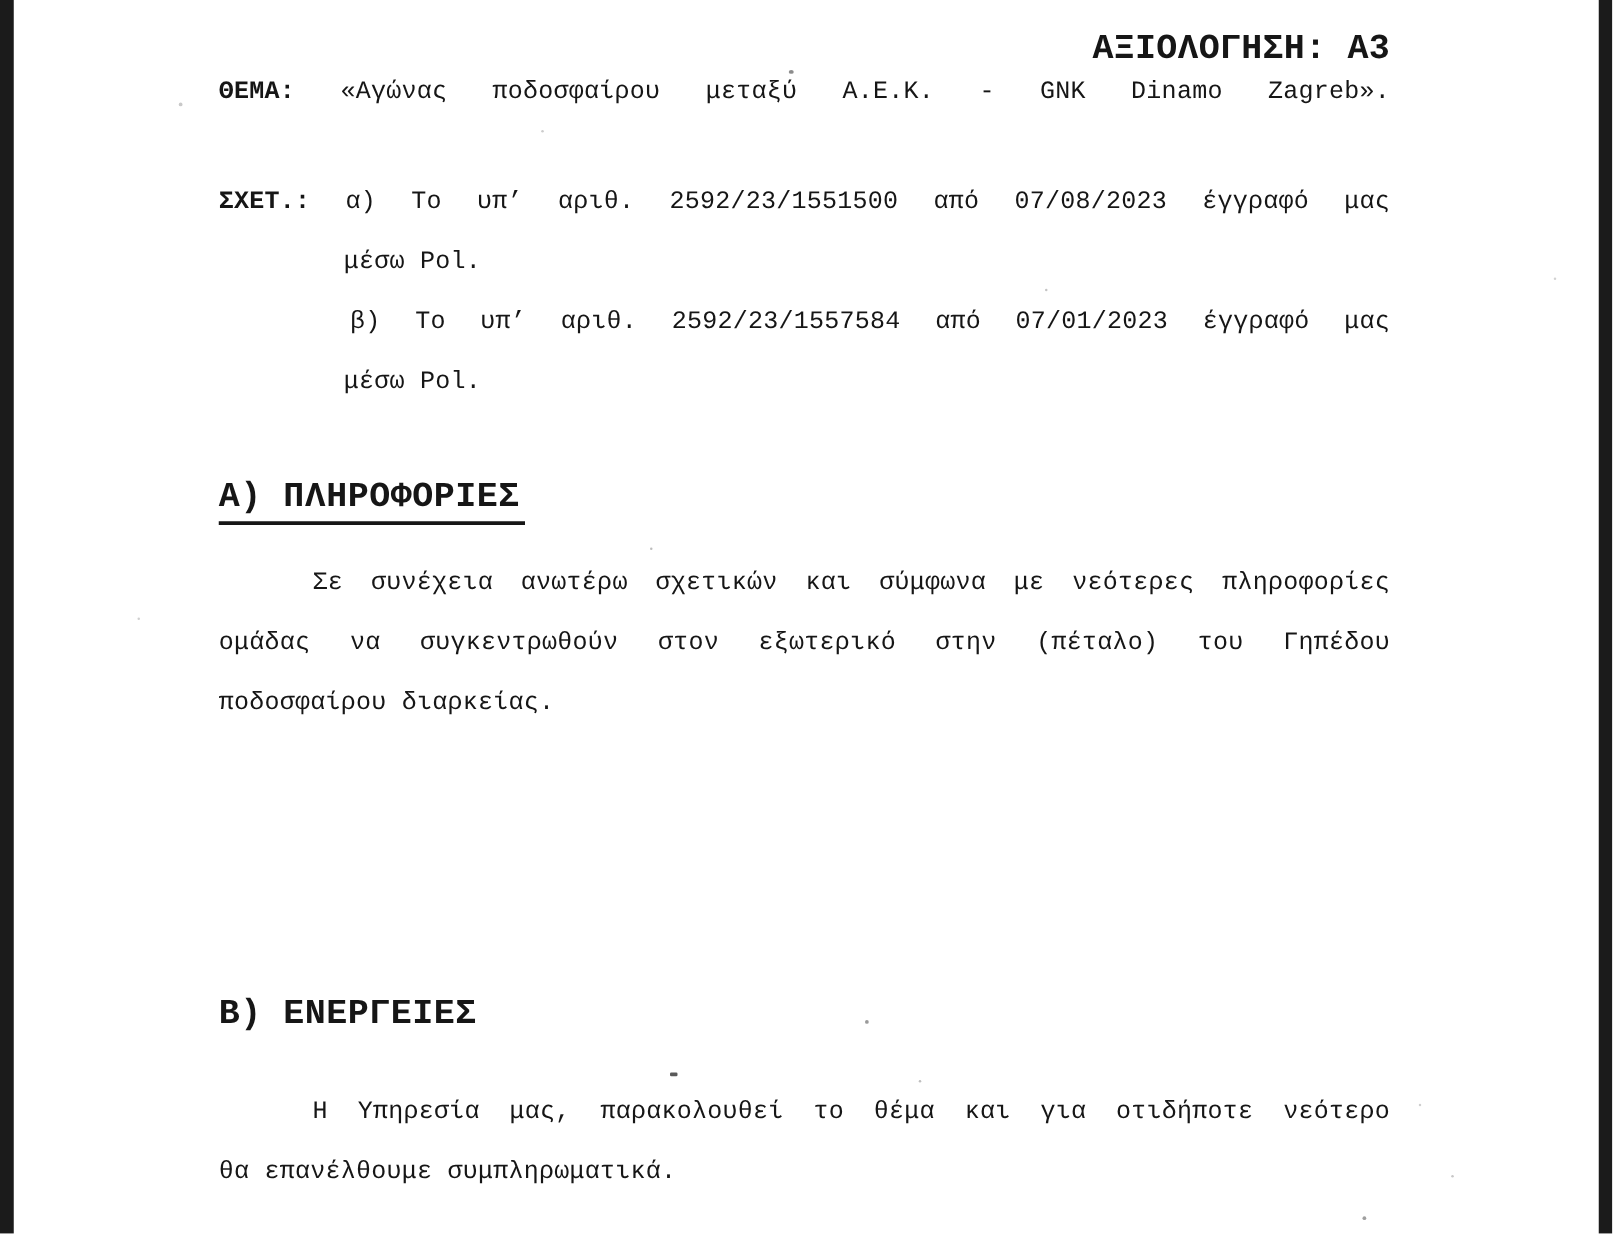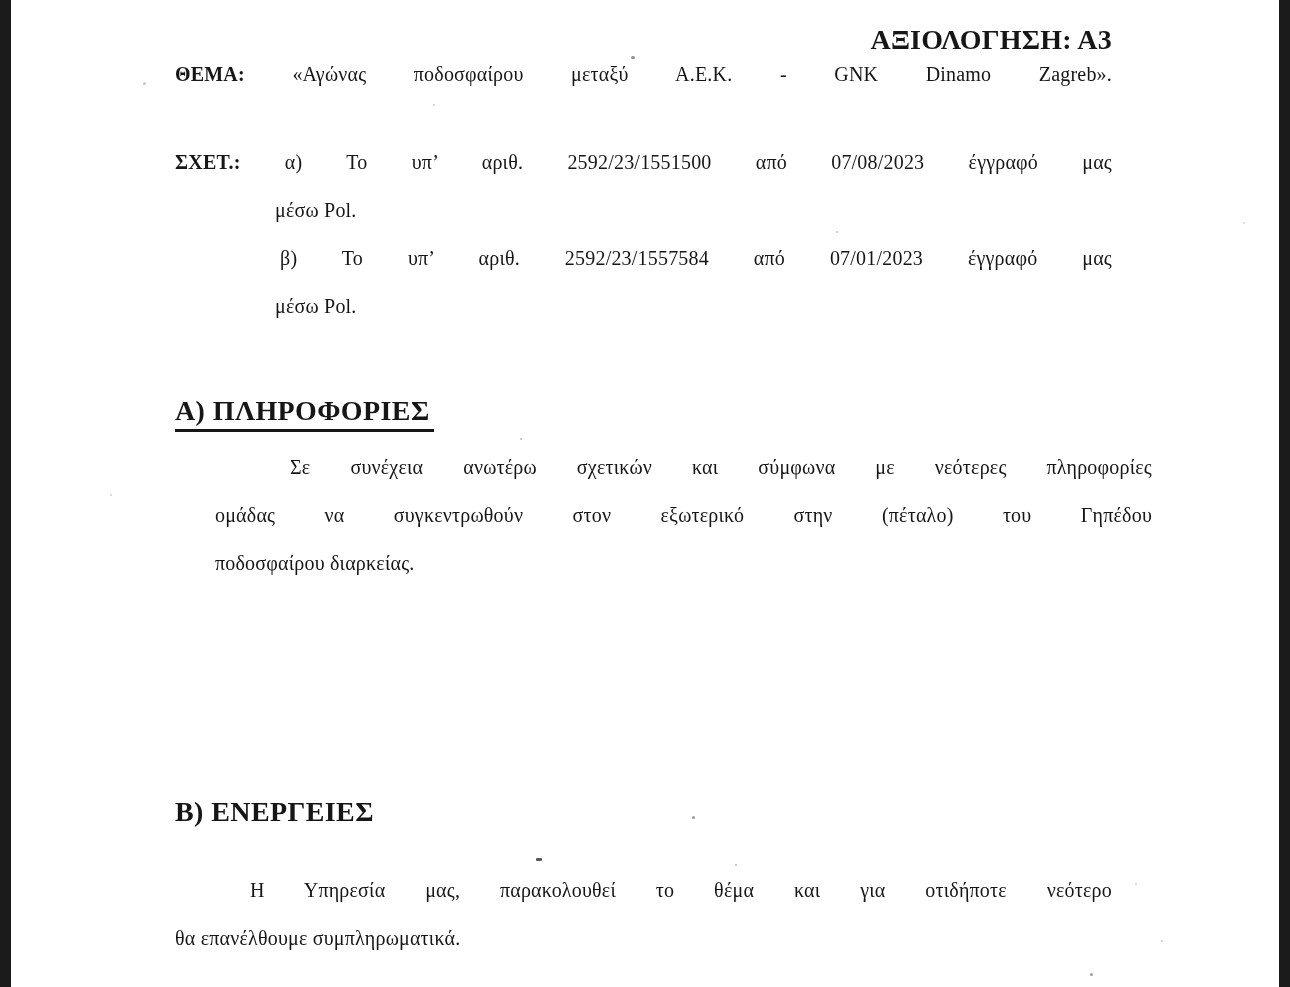--- a/index.html
+++ b/index.html
@@ -7,21 +7,21 @@
     margin: 0;
     padding: 0;
     background: #ffffff;
   }
   .page {
     position: relative;
     width: 1290px;
     height: 987px;
     background: #ffffff;
     overflow: hidden;
-    font-family: Liberation Serif, serif;
+    font-family: Liberation Mono, monospace;
     color: #161616;
   }
   
   .edge-bar {
     position: absolute;
     top: 0;
     height: 987px;
     background: #1b1b1b;
   }
   .edge-left  { left: 0;  width: 11px; }
@@ -62,37 +62,36 @@
   .sxet-block {
     left: 175px;
     top: 138px;
     width: 937px;
   }
   .ind-ref  { padding-left: 100px; }
   .ind-ref2 { padding-left: 105px; }
 
   .heading-a {
     left: 175px;
-    top: 396px;
+    top: 384px;
     font-size: 28px;
     font-weight: bold;
     line-height: 30px;
     letter-spacing: 0.4px;
   }
   .heading-a .underlined {
     display: inline-block;
     border-bottom: 3px solid #161616;
     padding-bottom: 3px;
     padding-right: 4px;
   }
   .para-a {
     left: 175px;
     top: 443px;
     width: 937px;
-    margin-left: 40px;
   }
   .heading-b {
     left: 175px;
     top: 797px;
     font-size: 28px;
     font-weight: bold;
     line-height: 30px;
     letter-spacing: 0.4px;
   }
   .para-b {

